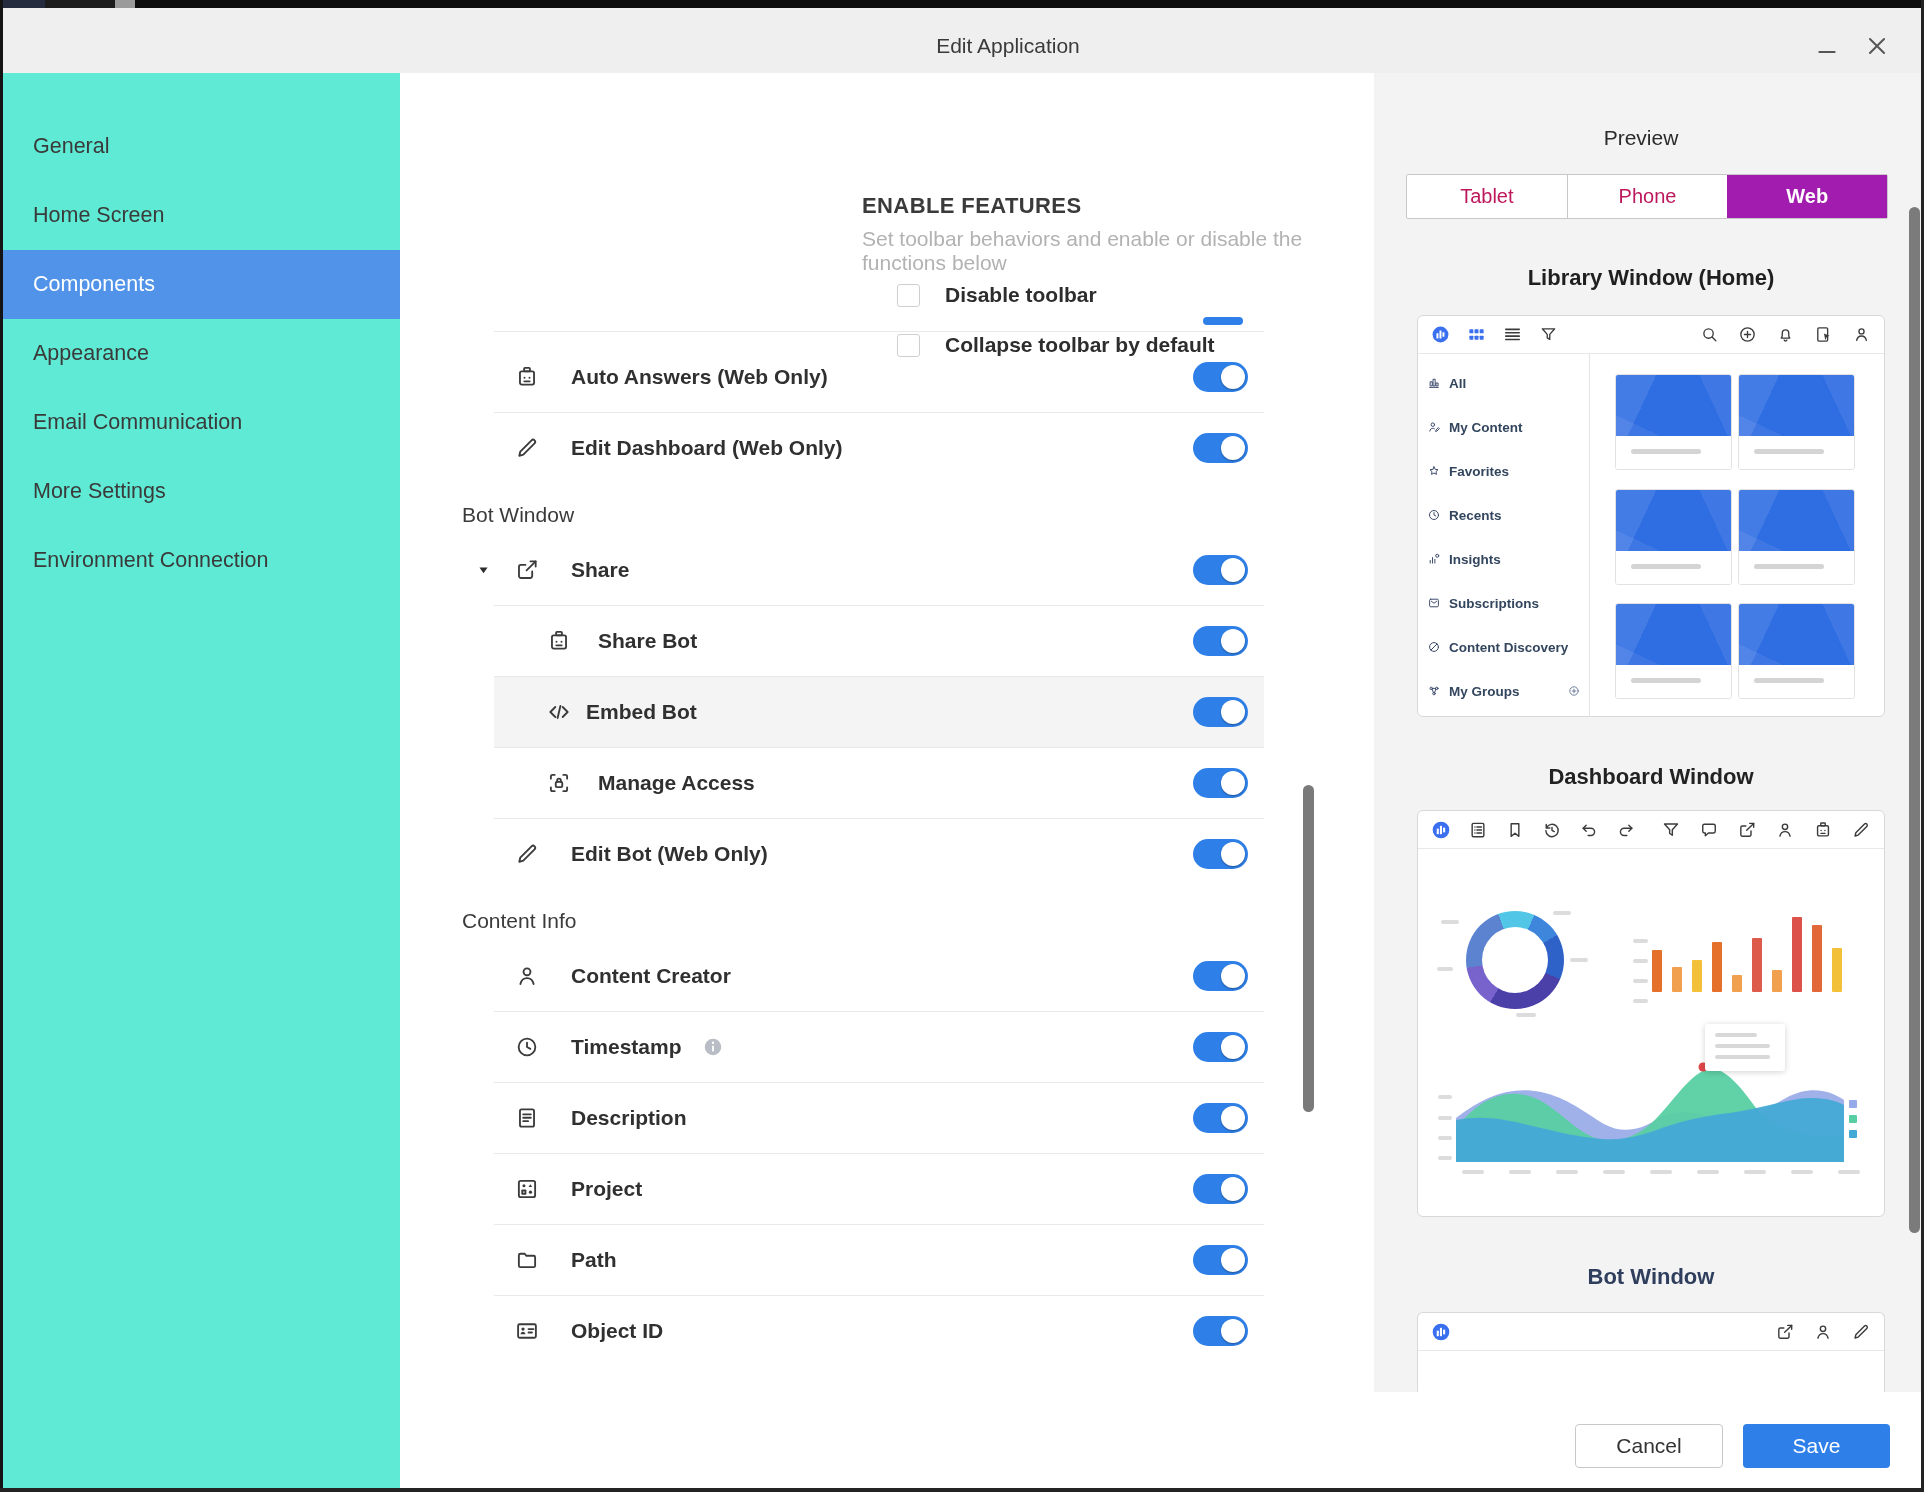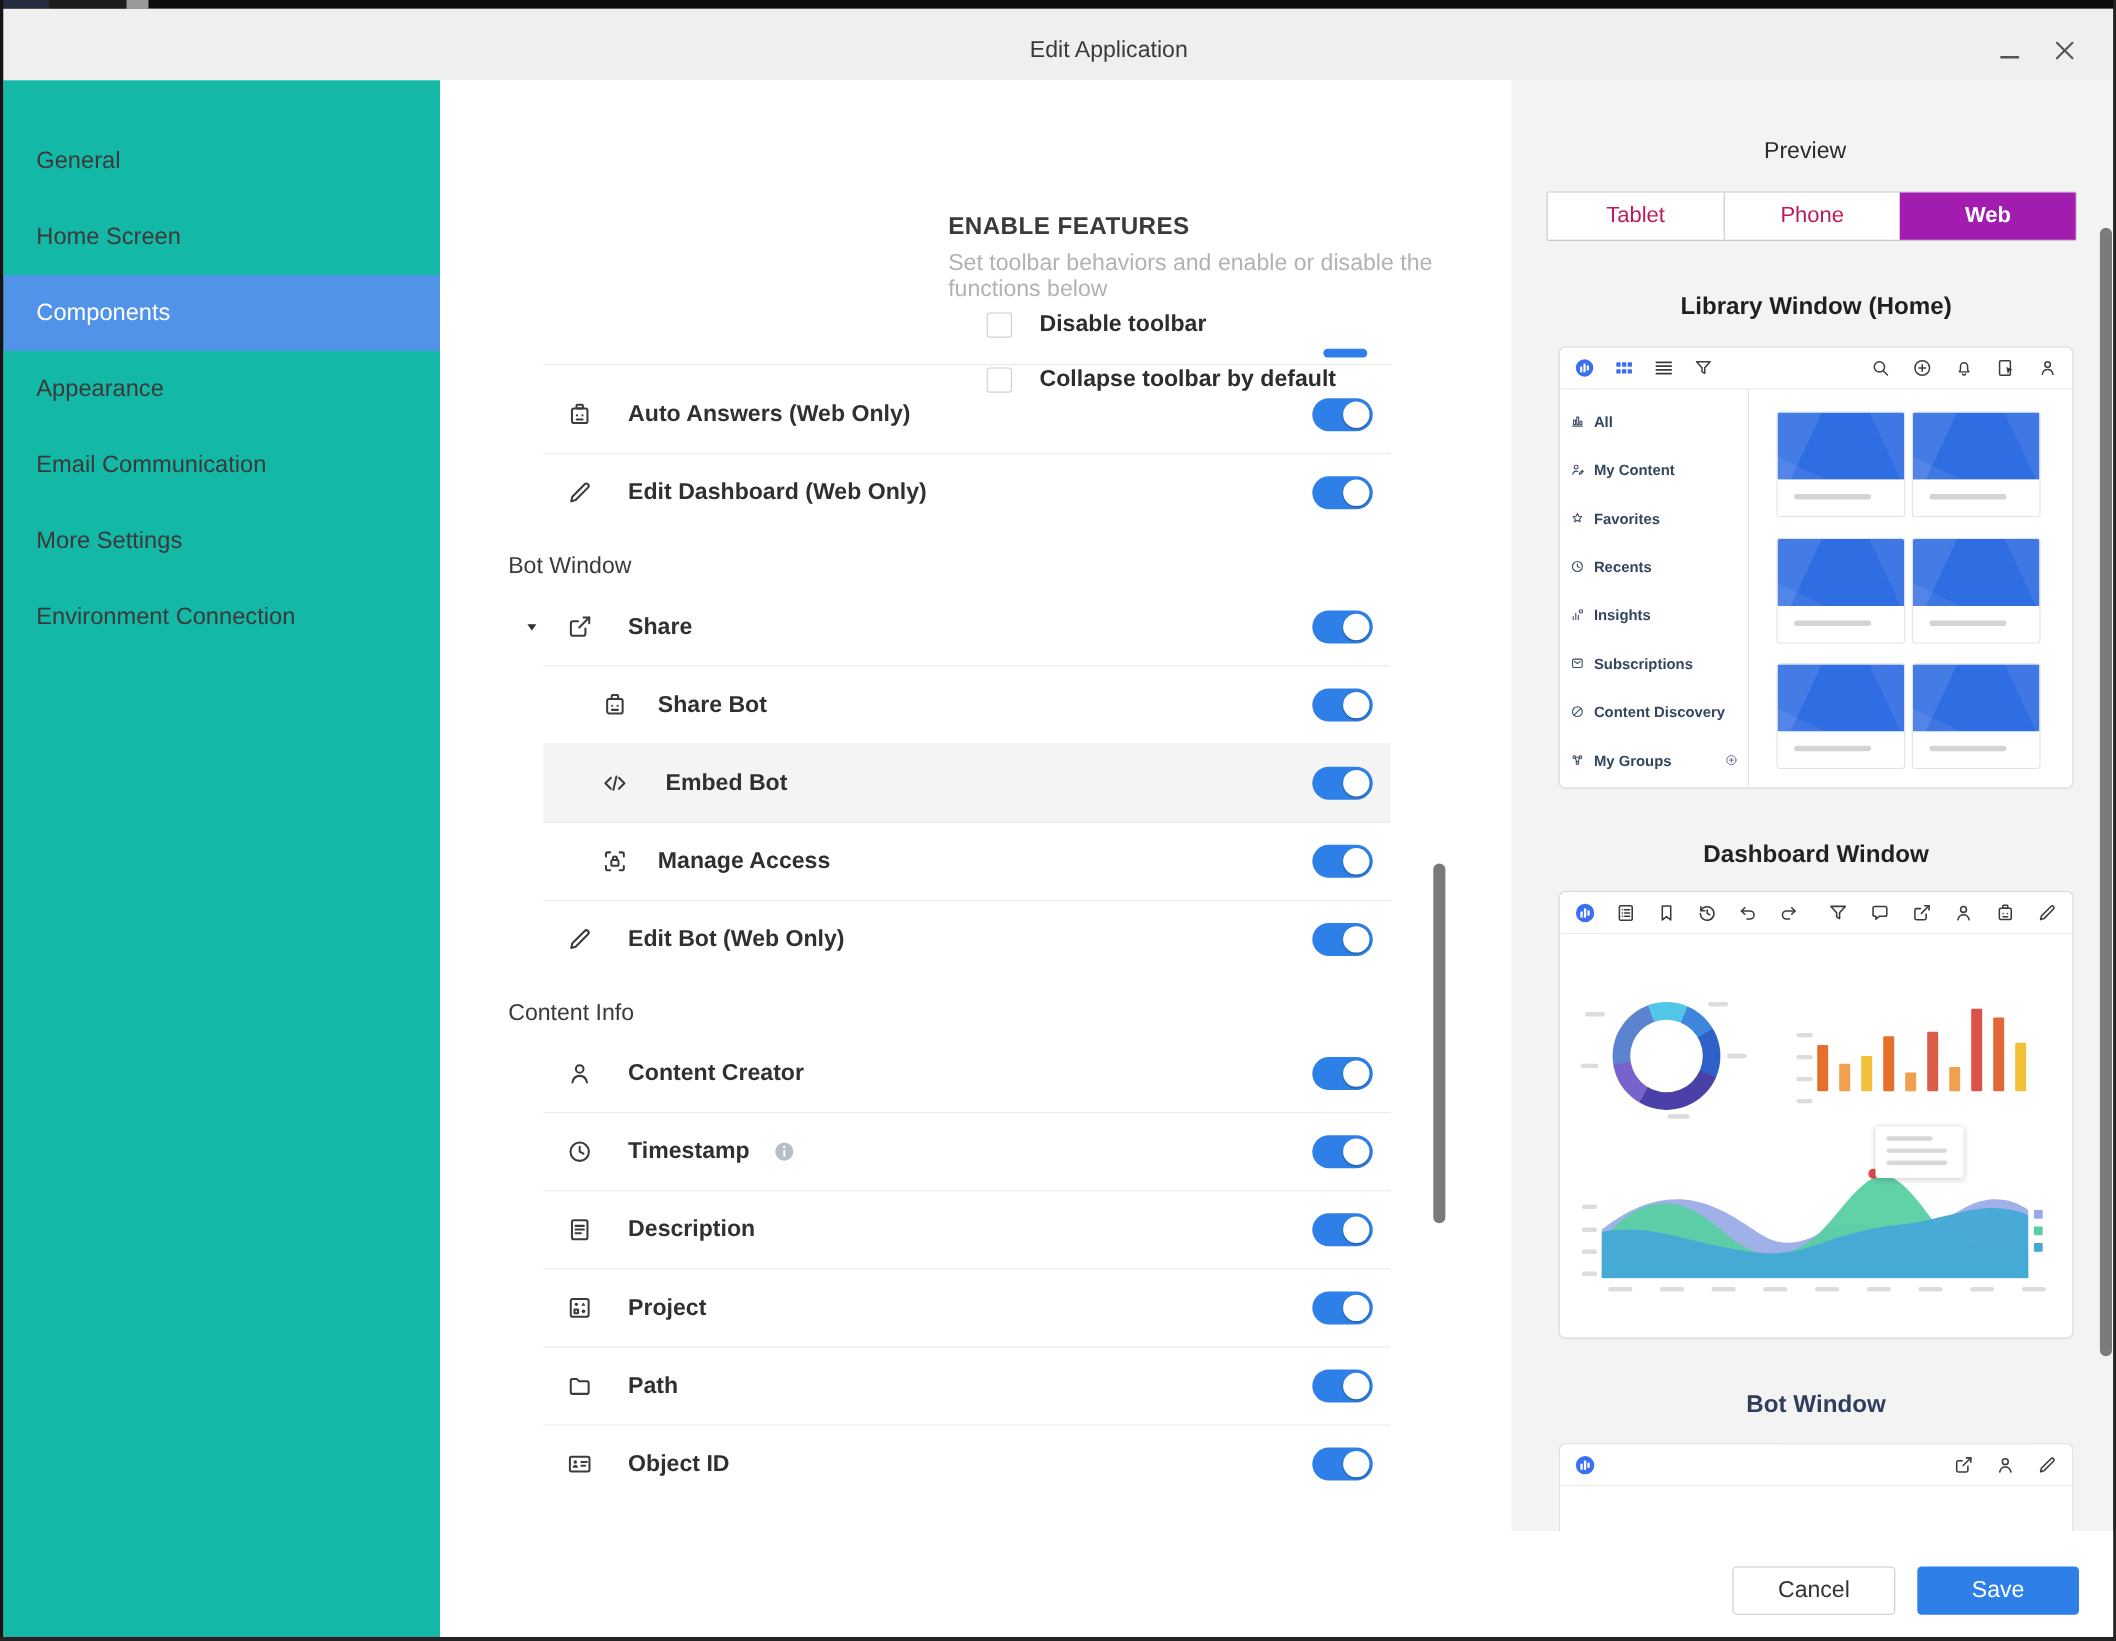--- a/index.html
+++ b/index.html
@@ -8,21 +8,21 @@
   .abs{position:absolute;}
   
   #topstrip{left:0;top:0;width:1924px;height:8px;background:#0d0d0d;}
   #edge-l{left:0;top:0;width:3px;height:1492px;background:#141414;}
   #edge-r{left:1921px;top:0;width:3px;height:1492px;background:#232323;}
   #edge-b{left:0;top:1488px;width:1924px;height:4px;background:#232323;}
   #titlebar{left:3px;top:8px;width:1918px;height:65px;background:#efefef;}
   #title{left:0;top:26px;width:1918px;text-align:center;font-size:21px;color:#3a3a3a;padding-left:46px;}
   .winbtn{width:36px;height:36px;display:flex;align-items:center;justify-content:center;color:#555;}
   
-  #sidebar{left:3px;top:73px;width:397px;height:1415px;background:#14b8a6;}
+  #sidebar{left:3px;top:73px;width:397px;height:1415px;background:#5eead4;}
   #sidebar-list{padding-top:39px;}
   .side-item{height:69px;line-height:69px;padding-left:30px;font-size:21.5px;color:#3a3a3a;}
   .side-item.active{background:#5193e8;color:#fff;}
   
   #main-area{left:400px;top:73px;width:974px;height:1319px;background:#fff;}
   #sec-title{left:462px;top:120px;font-size:22px;font-weight:bold;letter-spacing:.4px;color:#3a3a3a;}
   #sec-sub{left:462px;top:154px;font-size:21px;color:#b2b2b2;}
   #cbx{left:497px;top:197px;}
   .cbrow{display:flex;align-items:center;height:50px;}
   .cb{width:21px;height:21px;border:1.5px solid #cfcfcf;border-radius:3px;background:#fff;}
@@ -194,21 +194,21 @@
         <div class="toggle"></div>
       </div>
       <div class="divider" style="top: 676px;"></div>
       <div class="frow" style="top: 676px;">
         <div class="hl"></div>
         <span class="icn ficon" style="left: 146px;">
           <svg viewBox="0 0 24 24" width="26" height="26" fill="none" stroke="currentColor" stroke-width="1.7" stroke-linecap="round" stroke-linejoin="round">
             <path d="M8.6 7.4 L4 12 l4.6 4.6 M15.4 7.4 L20 12 l-4.6 4.6 M13.3 6.4 l-2.6 11.2"></path>
           </svg>
         </span>
-        <span class="flabel" style="left: 205px;">Embed Bot</span>
+        <span class="flabel" style="left: 186px;">Embed Bot</span>
         <div class="toggle"></div>
       </div>
       <div class="divider" style="top: 747px;"></div>
       <div class="frow" style="top: 747px;">
         <span class="icn ficon" style="left: 146px;">
           <svg viewBox="0 0 24 24" width="26" height="26" fill="none" stroke="currentColor" stroke-width="1.7" stroke-linecap="round" stroke-linejoin="round">
             <path d="M8 4.5 H6 a1.5 1.5 0 0 0 -1.5 1.5 v2 M16 4.5 h2 a1.5 1.5 0 0 1 1.5 1.5 v2 M19.5 16 v2 a1.5 1.5 0 0 1 -1.5 1.5 h-2 M4.5 16 v2 a1.5 1.5 0 0 0 1.5 1.5 h2"></path>
             <rect x="9" y="11" width="6" height="4.8" rx="1"></rect>
             <path d="M10.3 11 v-1.4 a1.7 1.7 0 0 1 3.4 0 V11"></path>
           </svg>

